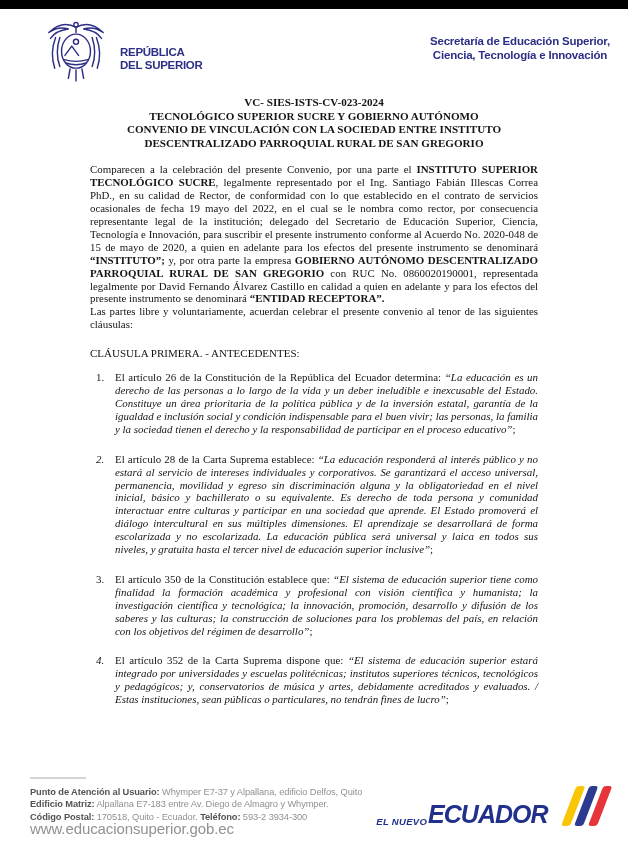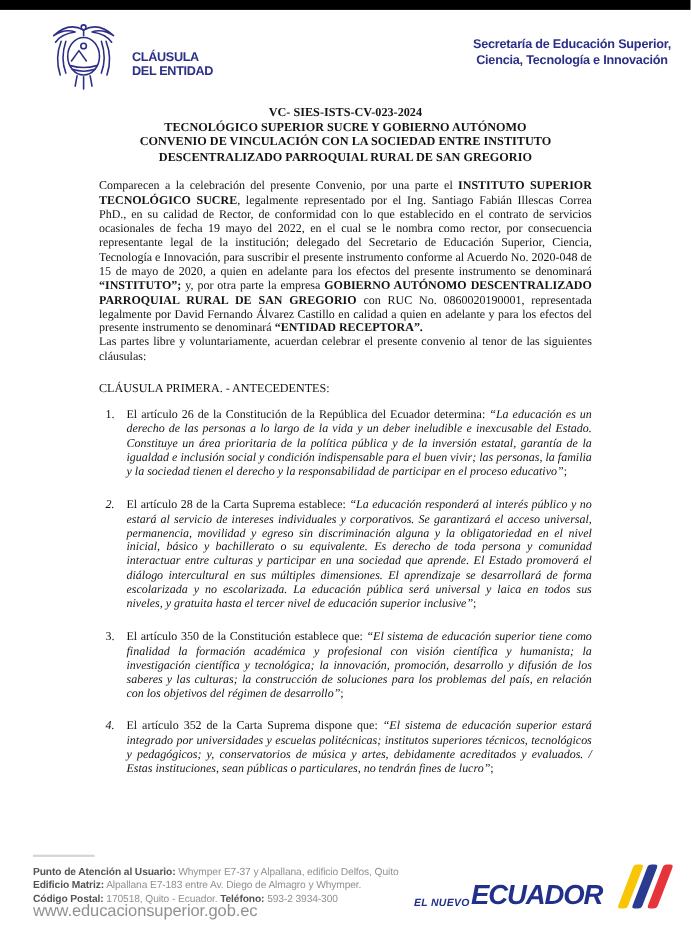--- a/index.html
+++ b/index.html
@@ -82,22 +82,22 @@
             <path d="M70,23 Q77,41 71,59 M65,23 Q71,41 65,57"></path>
             <ellipse cx="46" cy="39" rx="17" ry="20"></ellipse>
             <circle cx="46" cy="28" r="3"></circle>
             <path d="M33,44 L41,33 L49,44"></path>
             <path d="M32,49 Q46,53 60,49 M34,53 Q46,57 58,53"></path>
             <path d="M39,60 L37,71 M46,61 L46,74 M53,60 L55,71"></path>
           </g>
         </svg>
       </span>
       <div class="brand-text">
-        <div>CLÁUSULA</div>
-        <div>DEL ENTIDAD</div>
+        <div>REPÚBLICA</div>
+        <div>DEL SUPERIOR</div>
       </div>
     </div>
     <div class="secretaria">
       <div>Secretaría de Educación Superior,</div>
       <div>Ciencia, Tecnología e Innovación</div>
     </div>
   </div>
 
   <div class="main">
     <div class="doc-code">VC- SIES-ISTS-CV-023-2024</div>

